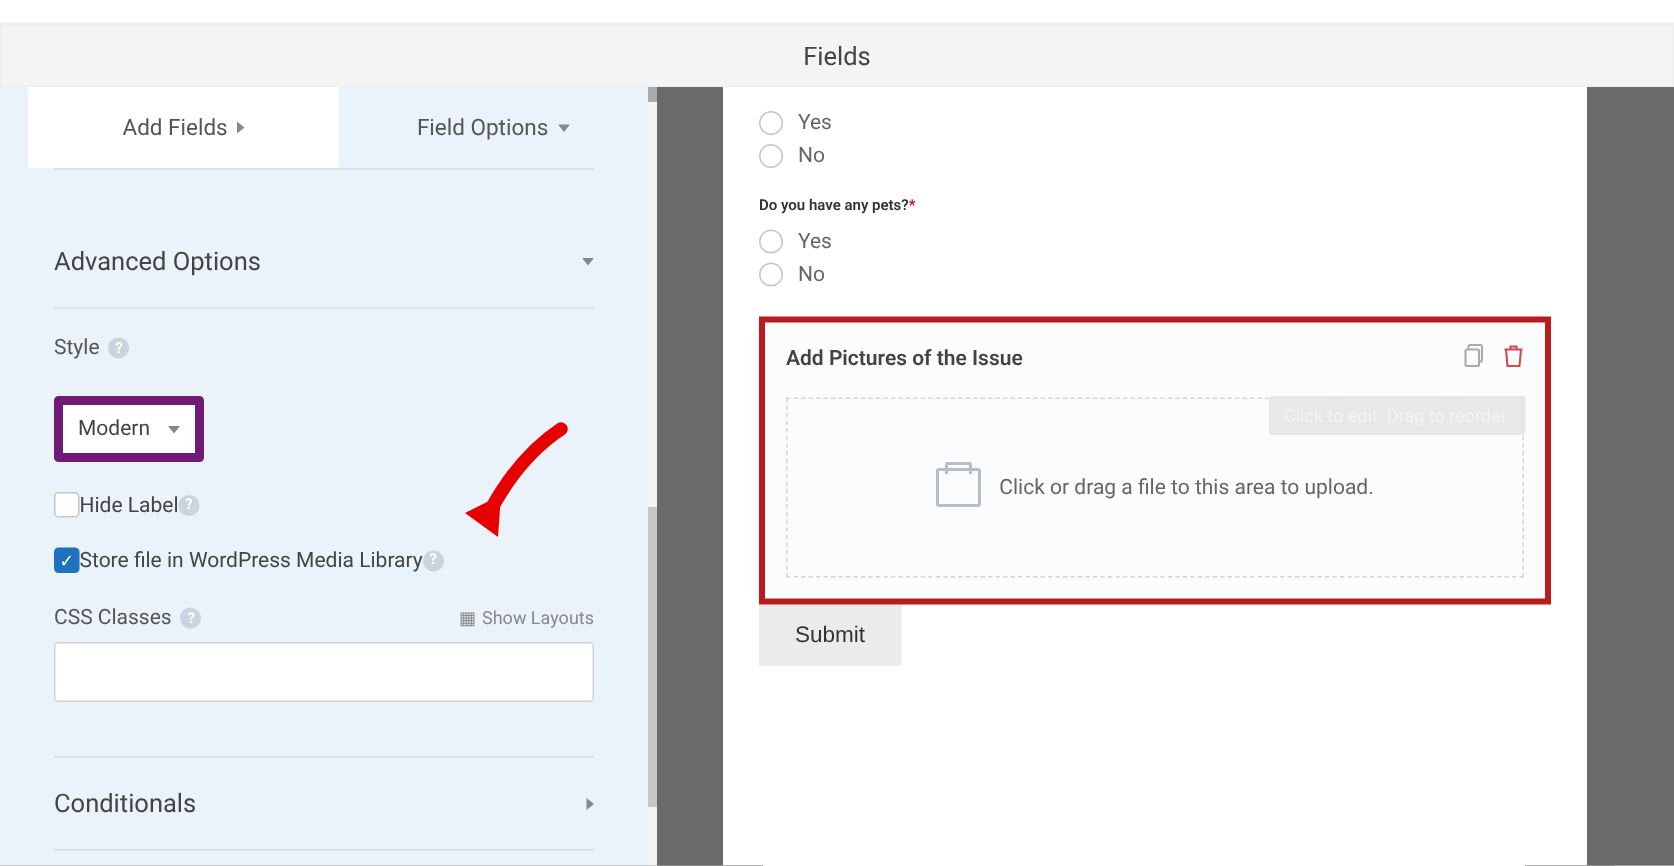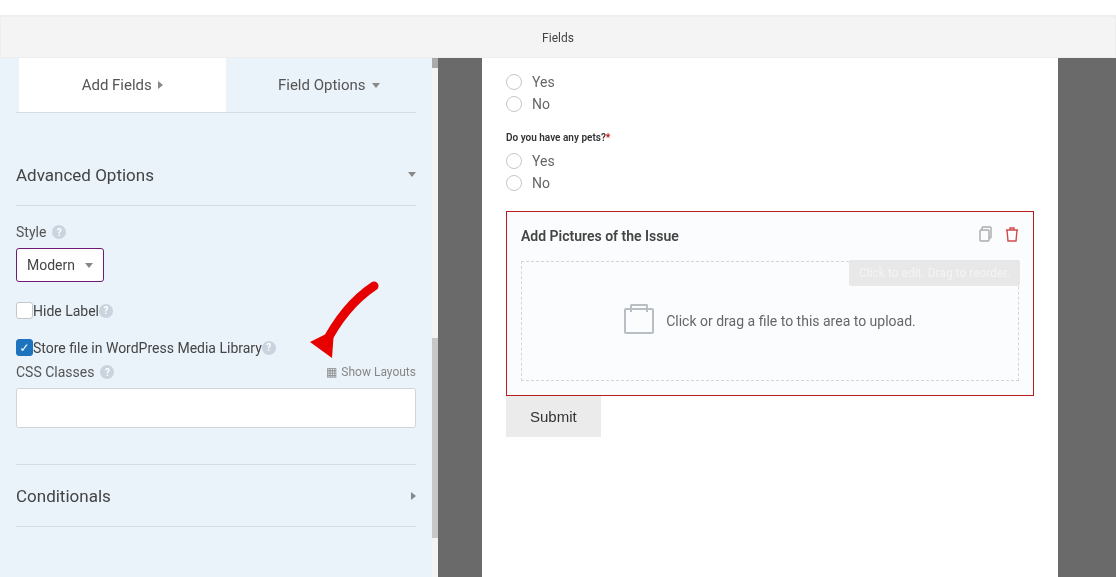--- a/index.html
+++ b/index.html
@@ -1,51 +1,51 @@
 <!DOCTYPE html>
 <html><head>
 <meta charset="utf-8">
 <style>
 * { box-sizing: border-box; margin: 0; padding: 0; }
 body { font-family: -apple-system, BlinkMacSystemFont, "Segoe UI", Roboto, sans-serif; font-size: 14px; color: #444; background: #fff; width: 1116px; height: 577px; overflow: hidden; position: relative; }
 .top-gap { height: 16px; background: #fff; border-bottom: 1px solid #eee; }
-.header { height: 42px; background: #f4f4f4; border: 1px solid #eee; text-align: center; line-height: 42px; font-size: 12px; color: #444; }
+.header { height: 42px; background: #f4f4f4; border: 1px solid #eee; text-align: center; line-height: 42px; font-size: 17px; color: #444; }
 .main { display: flex; height: 519px; }
 .left-col { width: 438px; display: flex; }
 .sidebar { width: 432px; background: #eaf2fa; position: relative; }
 .tabs { display: flex; background: #eaf2fa; margin-left: 19px; }
 .tab { flex: 1; height: 54px; display: flex; align-items: center; justify-content: center; font-size: 15px; color: #555; cursor: pointer; gap: 6px; }
 .tab.active { background: #fff; }
 .chev { width: 0; height: 0; display: inline-block; }
 .chev-r { border-top: 4px solid transparent; border-bottom: 4px solid transparent; border-left: 5px solid #888; }
 .chev-d { border-left: 4px solid transparent; border-right: 4px solid transparent; border-top: 5px solid #888; }
-.panel { padding: 0 16px; }
+.panel { padding: 0 36px; }
 .hr { border: none; border-top: 1px solid #d3dde6; margin: 0; }
 .acc { display: flex; justify-content: space-between; align-items: center; height: 62px; font-size: 17px; color: #444; cursor: pointer; border-bottom: 1px solid #d3dde6; }
 .sepline { border-top: 1px solid #d3dde6; height: 32px; }
 .lbl { font-size: 14px; color: #555; display: flex; align-items: center; gap: 6px; }
 .help { width: 14px; height: 14px; border-radius: 50%; background: #c9d4de; color: #fff; font-size: 10px; display: inline-flex; align-items: center; justify-content: center; font-weight: bold; }
-.select { margin-top: 8px; background: #fff; border: 1px solid #701a75; border-radius: 3px; padding: 8px 10px; width: 88px; display: flex; align-items: center; justify-content: space-between; cursor: pointer; }
+.select { margin-top: 24px; background: #fff; border: 6px solid #701a75; border-radius: 3px; padding: 8px 10px; width: 100px; display: flex; align-items: center; justify-content: space-between; cursor: pointer; }
 .chk-row { display: flex; align-items: center; margin-top: 20px; }
 .chk { width: 17px; height: 17px; border: 1px solid #c1c7cd; border-radius: 3px; background: #fff; display: inline-flex; align-items: center; justify-content: center; cursor: pointer; }
 .chk.checked { background: #1e73be; border-color: #1e73be; color: #fff; font-size: 12px; }
-.row { display: flex; justify-content: space-between; align-items: center; margin-top: 8px; gap: 24px; }
+.row { display: flex; justify-content: space-between; align-items: center; margin-top: 22px; gap: 24px; }
 .show-layouts { font-size: 12px; color: #888; display: flex; align-items: center; gap: 4px; cursor: pointer; }
 .text-input { width: 100%; height: 40px; border: 1px solid #d1d5db; border-radius: 3px; background: #fff; margin-top: 8px; padding: 0 10px; }
 .scrollbar { width: 6px; background: #f4f4f4; position: relative; }
 .thumb-top { position: absolute; top: 0; height: 10px; width: 6px; background: #aaa; }
 .thumb-mid { position: absolute; top: 280px; height: 200px; width: 6px; background: #c7c7c7; }
 .preview-wrap { flex: 1; background: #6a6a6a; display: flex; justify-content: flex-start; }
 .preview-shadow { width: 638px; background: #6a6a6a; position: relative; }
 .preview { position: absolute; left: 44px; top: 0; right: 18px; bottom: 0; background: #fff; padding: 0 24px; }
 .radio-row { display: flex; align-items: center; gap: 10px; margin: 6px 0; font-size: 14px; color: #666; }
 .radio { width: 16px; height: 16px; border: 1px solid #c1c7cd; border-radius: 50%; background: #fff; cursor: pointer; }
 .q { font-size: 10px; font-weight: 600; color: #333; margin-top: 20px; margin-bottom: 10px; }
 .req { color: #c00; }
-.upload-wrap { border: 1px solid #b91c1c; background: #fbfcfd; margin-top: 20px; padding: 14px; position: relative; }
+.upload-wrap { border: 4px solid #b91c1c; background: #fbfcfd; margin-top: 20px; padding: 14px; position: relative; }
 .upload-head { display: flex; justify-content: space-between; align-items: center; margin-bottom: 16px; }
 .upload-title { font-weight: 600; color: #444; }
 .upload-icons { display: flex; gap: 10px; color: #aaa; }
 .dup-ico, .trash-ico { cursor: pointer; }
 .dropzone { border: 1px dashed #d2d6da; height: 120px; display: flex; flex-direction: row; align-items: center; justify-content: center; color: #666; gap: 12px; position: relative; }
 .box-ico { width: 30px; height: 26px; border: 2px solid #b8bec4; border-radius: 2px; position: relative; }
 .box-ico::before { content: ""; position: absolute; top: -6px; left: 4px; right: 4px; height: 6px; border: 2px solid #b8bec4; border-bottom: none; border-radius: 2px 2px 0 0; }
 .tooltip { position: absolute; right: -2px; top: -2px; background: #e6e6e6; color: #f6f3f3; font-size: 12px; padding: 6px 10px; border-radius: 2px; opacity: .9; }
 .submit { background: #ebebeb; border: none; padding: 12px 24px; font-size: 15px; color: #333; cursor: pointer; }
 .arrow-svg { position: absolute; left: 304px; top: 218px; pointer-events: none; }

